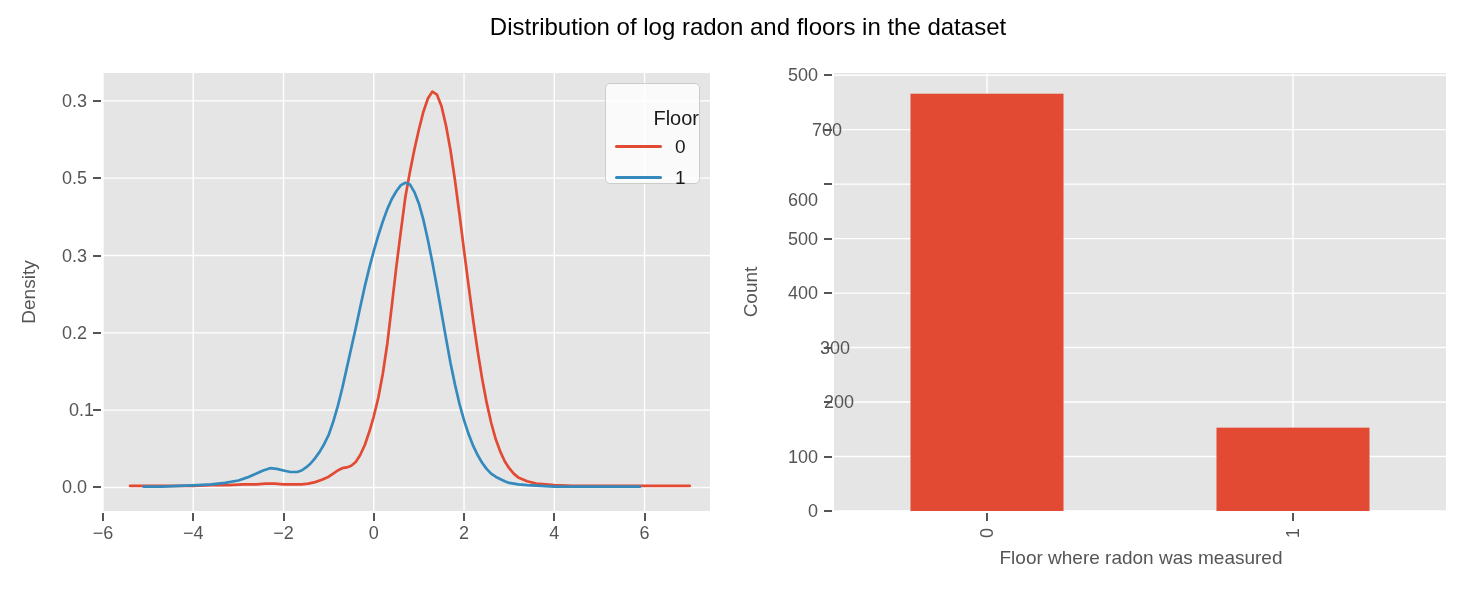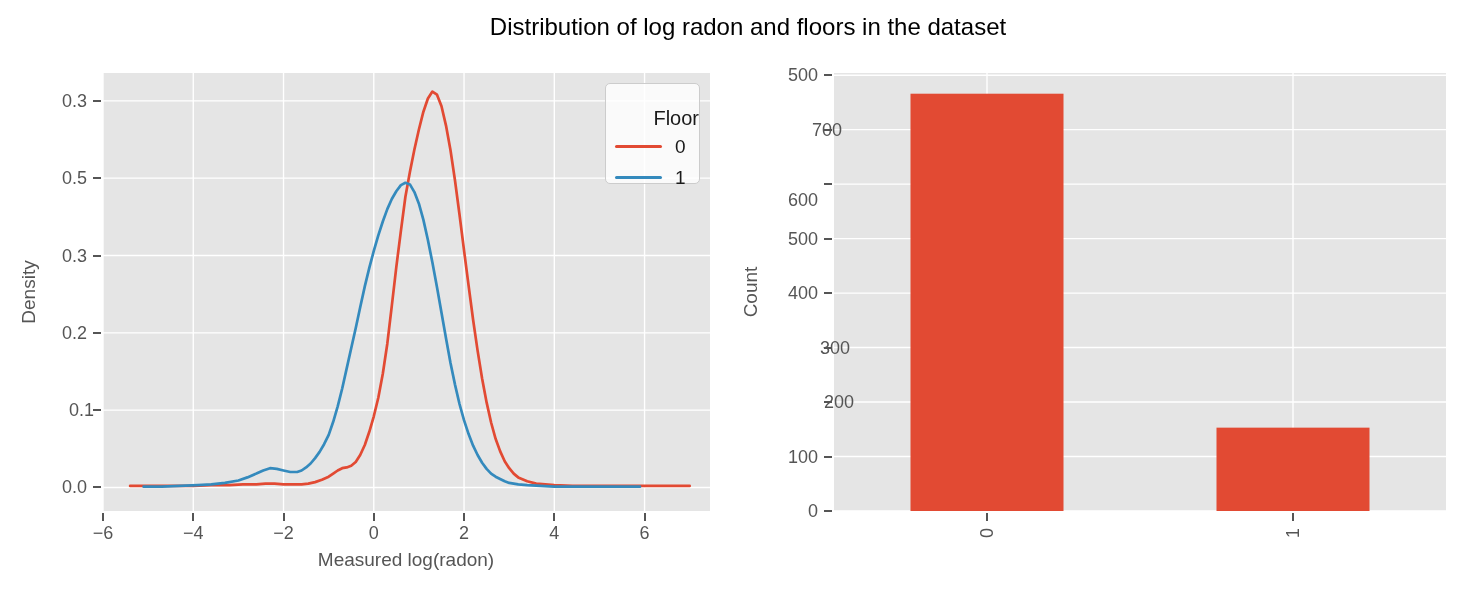--- a/index.html
+++ b/index.html
@@ -130,22 +130,22 @@
       <div class="tick-mark" style="left: 824px; top: 128.657px; width: 8px; height: 2px;"></div>
       <div class="tick-label" style="left: 818px; top: 129.657px; transform: translate(-100%, -50%); margin-left: 24px;">700</div>
       <div class="tick-mark" style="left: 824px; top: 74.1791px; width: 8px; height: 2px;"></div>
       <div class="tick-label" style="left: 818px; top: 75.1791px; transform: translate(-100%, -50%);">500</div>
       <div class="tick-mark" style="left: 986px; top: 513px; width: 2px; height: 8px;"></div>
       <div class="tick-label" style="left: 987px; top: 533px; transform: translate(-50%, -50%) rotate(-90deg);">0</div>
       <div class="tick-mark" style="left: 1292px; top: 513px; width: 2px; height: 8px;"></div>
       <div class="tick-label" style="left: 1293px; top: 533px; transform: translate(-50%, -50%) rotate(-90deg);">1</div>
     </div>
 
-  <div class="axis-label" id="xlabel-kde">Measured log(radon)</div>
   <div class="axis-label rot" id="ylabel-kde">Density</div>
+  <div class="axis-label" id="xlabel-bar">Floor where radon was measured</div>
   <div class="axis-label rot" id="ylabel-bar">Count</div>
 
   <div class="legend">
     <div class="legend-title">Floor</div>
     <div class="legend-row">
       <span class="legend-line" id="legend-line-0" style="background: rgb(226, 74, 51);"></span>
       <span class="legend-label">0</span>
     </div>
     <div class="legend-row">
       <span class="legend-line" id="legend-line-1" style="background: rgb(52, 138, 189);"></span>

